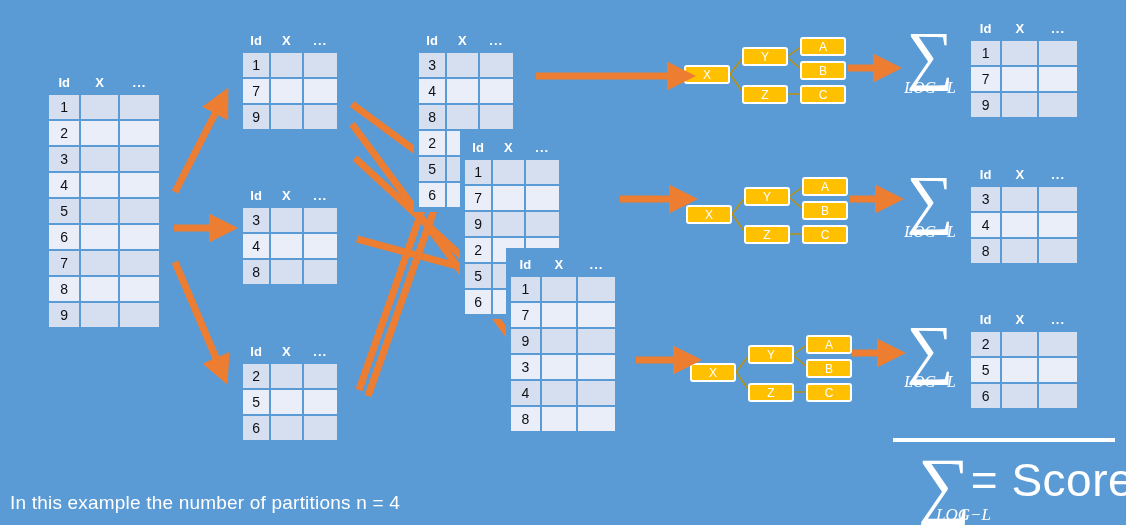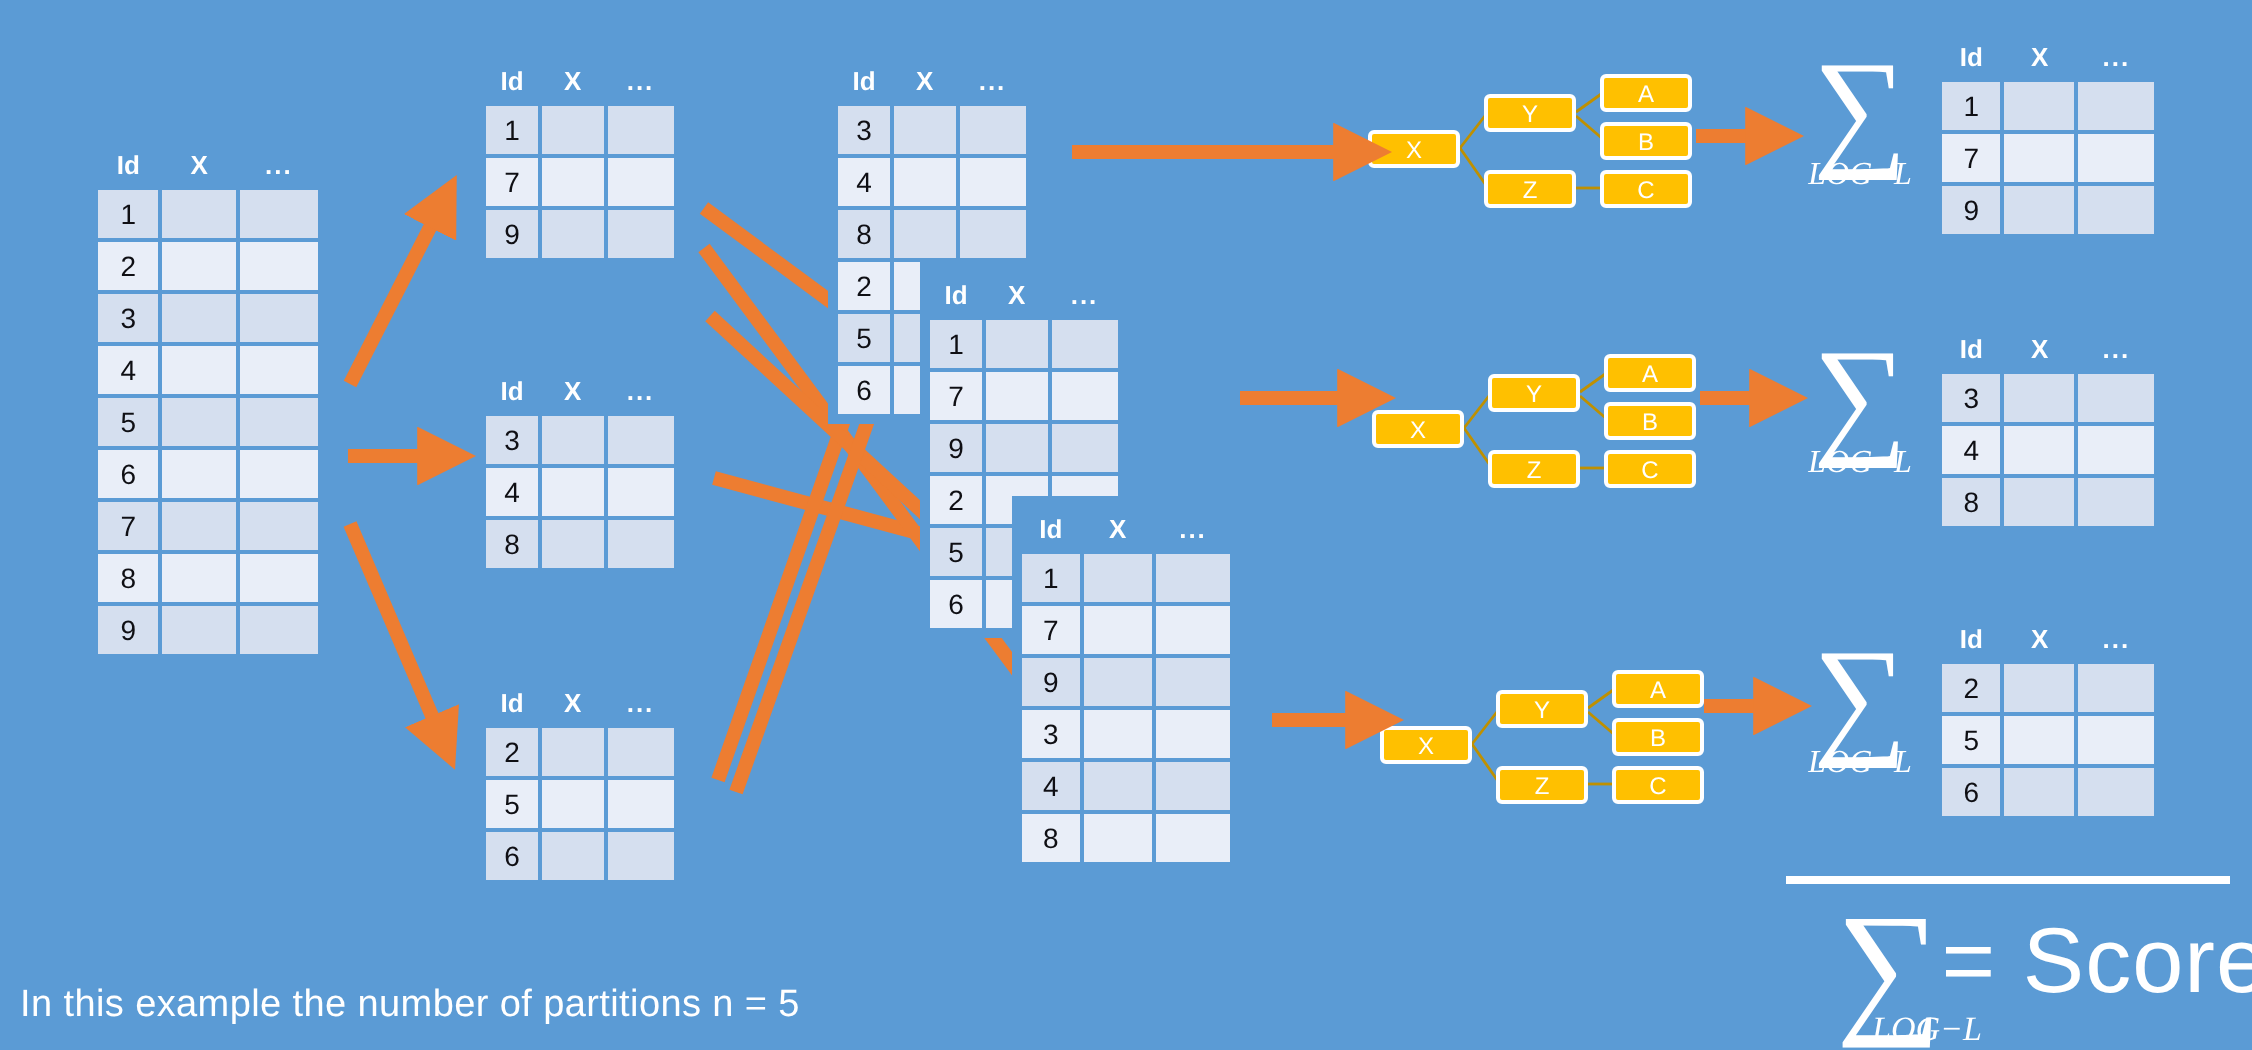--- a/index.html
+++ b/index.html
@@ -556,21 +556,21 @@
         </tbody>
     </table>
   </div>
 
   <div class="scoreline" style="left:893px;top:438px;width:222px;"></div>
   <div class="scorebox" style="left:918px;top:443px;">
     <span class="ssym">∑</span><span class="stext">= Score</span>
     <span class="ssub">LOG−L</span>
   </div>
 
-  <div class="caption" style="left:10px;top:492px;">In this example the number of partitions n = 5</div>
+  <div class="caption" style="left:10px;top:492px;">In this example the number of partitions n = 4</div>
 
   <svg id="arrows" viewBox="0 0 1126 525">
     <defs>
       <marker id="ah" markerWidth="4.2" markerHeight="4.2" refX="2.2" refY="2.1" orient="auto" markerUnits="strokeWidth">
         <path d="M0,0 L4.2,2.1 L0,4.2 z" fill="#ED7D31"></path>
       </marker>
     </defs>
     <g stroke="#ED7D31" stroke-width="7" fill="none" marker-end="url(#ah)">
 
       <line x1="175" y1="192" x2="222" y2="100"></line>

